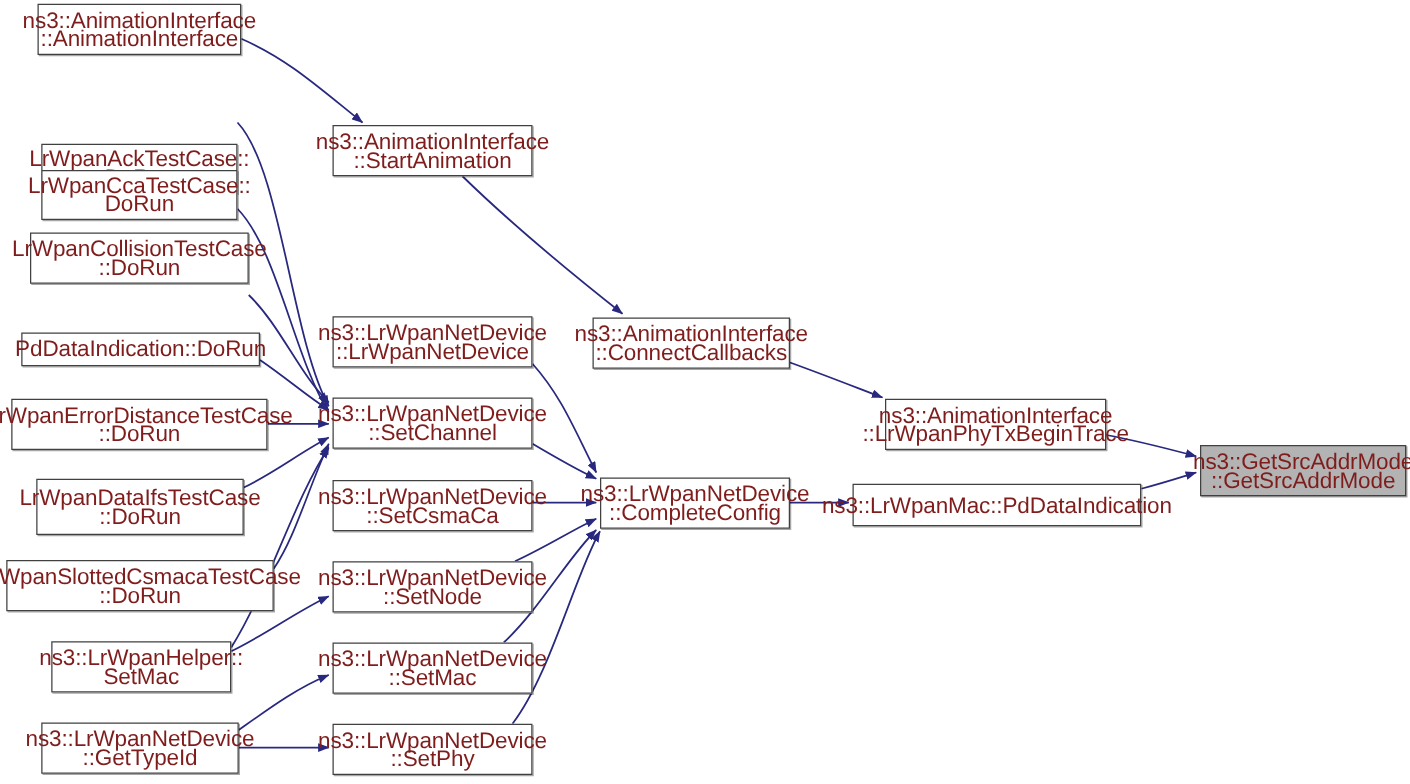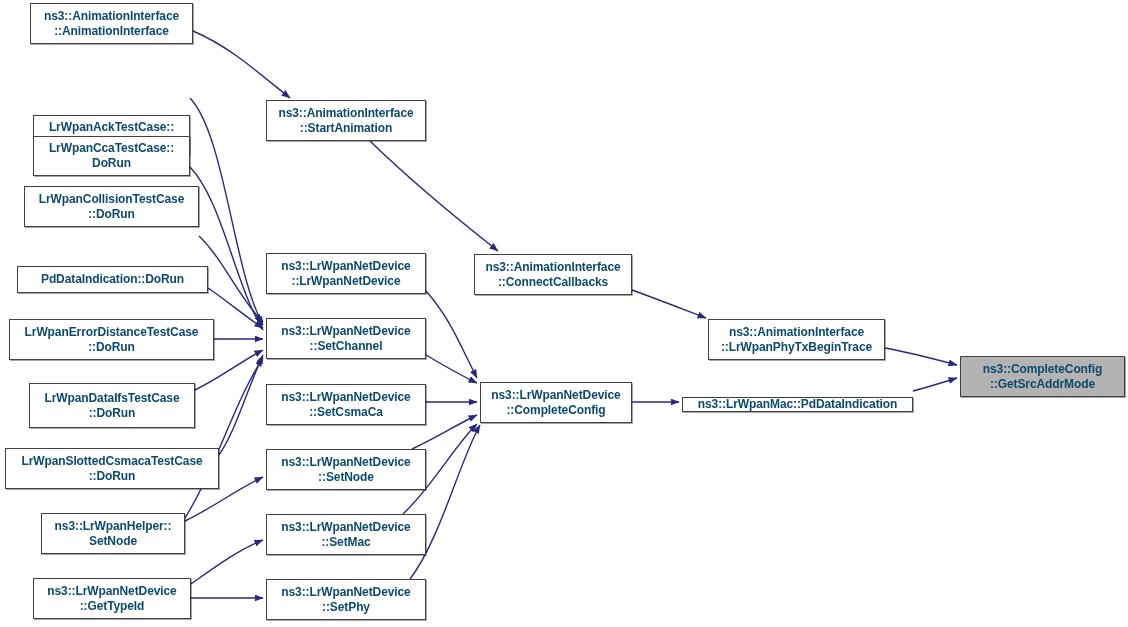--- a/index.html
+++ b/index.html
@@ -22,31 +22,30 @@
     top: 0;
     width: 1128px;
     height: 627px;
     pointer-events: none;
   }
   .node {
     position: absolute;
     box-sizing: border-box;
     border: 1px solid #404040;
     background: #ffffff;
-    color: #0c4a6e;
+    color: #7f1d1d;
     display: flex;
     align-items: center;
     justify-content: center;
     text-align: center;
-    font-size: 12px;
+    font-size: 18px;
     line-height: 15px;
     letter-spacing: -0.1px;
     white-space: pre-line;
     box-shadow: 1px 1px 0 rgba(0,0,0,0.35);
-    font-weight: bold;
   }
   .node.highlight {
     background: #b3b3b3;
   }
 </style>
 </head>
 <body>
 
 <div id="canvas">
 
@@ -93,21 +92,21 @@
       <div class="node" style="left: 24px; top: 186px; width: 175px; height: 41px;">LrWpanCollisionTestCase
 ::DoRun</div>
       <div class="node" style="left: 17px; top: 266px; width: 191px; height: 27px;">PdDataIndication::DoRun</div>
       <div class="node" style="left: 9px; top: 319px; width: 205px; height: 41px;">LrWpanErrorDistanceTestCase
 ::DoRun</div>
       <div class="node" style="left: 29px; top: 383px; width: 166px; height: 45px;">LrWpanDataIfsTestCase
 ::DoRun</div>
       <div class="node" style="left: 5px; top: 448px; width: 214px; height: 41px;">LrWpanSlottedCsmacaTestCase
 ::DoRun</div>
       <div class="node" style="left: 41px; top: 513px; width: 144px; height: 41px;">ns3::LrWpanHelper::
-SetNode</div>
+SetMac</div>
       <div class="node" style="left: 33px; top: 578px; width: 158px; height: 41px;">ns3::LrWpanNetDevice
 ::GetTypeId</div>
       <div class="node" style="left: 266px; top: 100px; width: 160px; height: 41px;">ns3::AnimationInterface
 ::StartAnimation</div>
       <div class="node" style="left: 266px; top: 253px; width: 160px; height: 41px;">ns3::LrWpanNetDevice
 ::LrWpanNetDevice</div>
       <div class="node" style="left: 266px; top: 318px; width: 160px; height: 41px;">ns3::LrWpanNetDevice
 ::SetChannel</div>
       <div class="node" style="left: 266px; top: 384px; width: 160px; height: 41px;">ns3::LrWpanNetDevice
 ::SetCsmaCa</div>
@@ -116,18 +115,18 @@
       <div class="node" style="left: 266px; top: 514px; width: 160px; height: 41px;">ns3::LrWpanNetDevice
 ::SetMac</div>
       <div class="node" style="left: 266px; top: 579px; width: 160px; height: 41px;">ns3::LrWpanNetDevice
 ::SetPhy</div>
       <div class="node" style="left: 474px; top: 254px; width: 158px; height: 41px;">ns3::AnimationInterface
 ::ConnectCallbacks</div>
       <div class="node" style="left: 480px; top: 382px; width: 152px; height: 41px;">ns3::LrWpanNetDevice
 ::CompleteConfig</div>
       <div class="node" style="left: 708px; top: 319px; width: 177px; height: 41px;">ns3::AnimationInterface
 ::LrWpanPhyTxBeginTrace</div>
-      <div class="node" style="left: 682px; top: 387px; width: 231px; height: 15px; margin-top: 10px;">ns3::LrWpanMac::PdDataIndication</div>
-      <div class="node highlight" style="left: 960px; top: 356px; width: 165px; height: 41px;">ns3::CompleteConfig
+      <div class="node" style="left: 682px; top: 387px; width: 231px; height: 34px;">ns3::LrWpanMac::PdDataIndication</div>
+      <div class="node highlight" style="left: 960px; top: 356px; width: 165px; height: 41px;">ns3::GetSrcAddrMode
 ::GetSrcAddrMode</div>
     </div>
 
 </div>
 
 </body></html>

